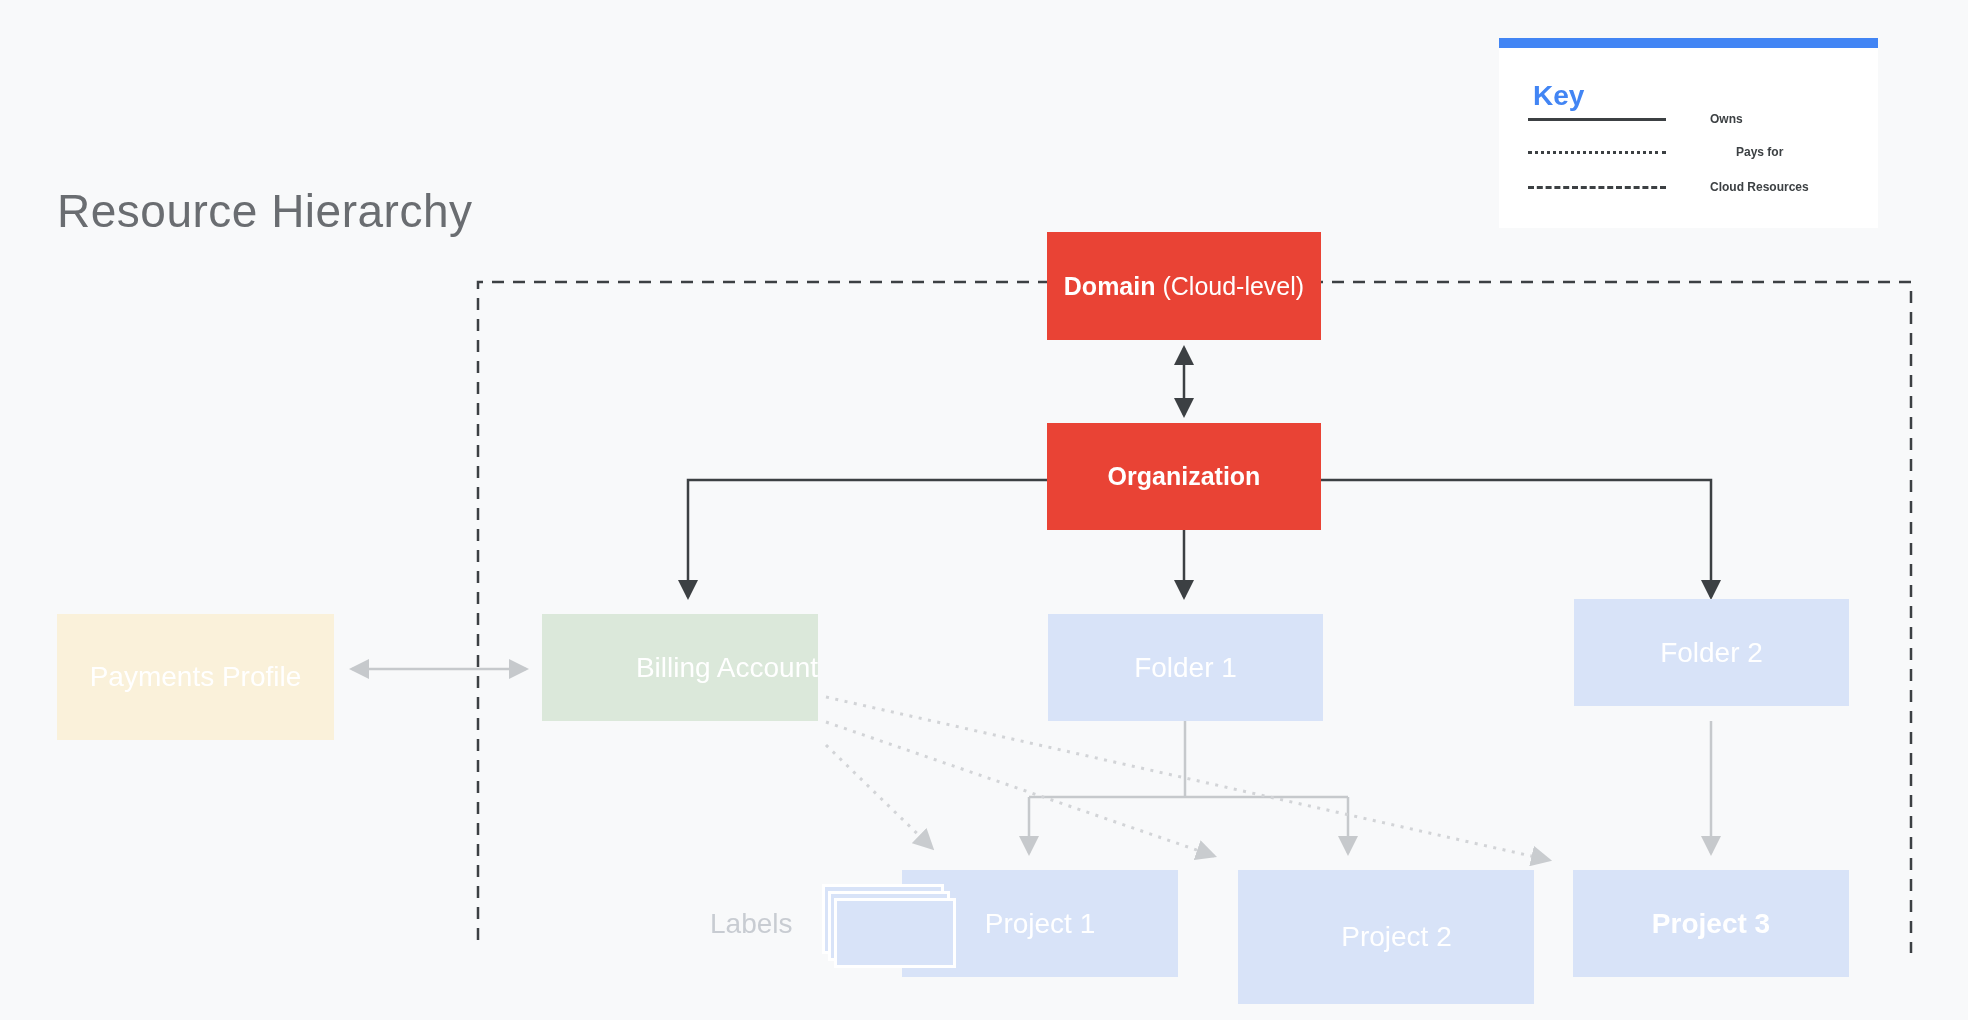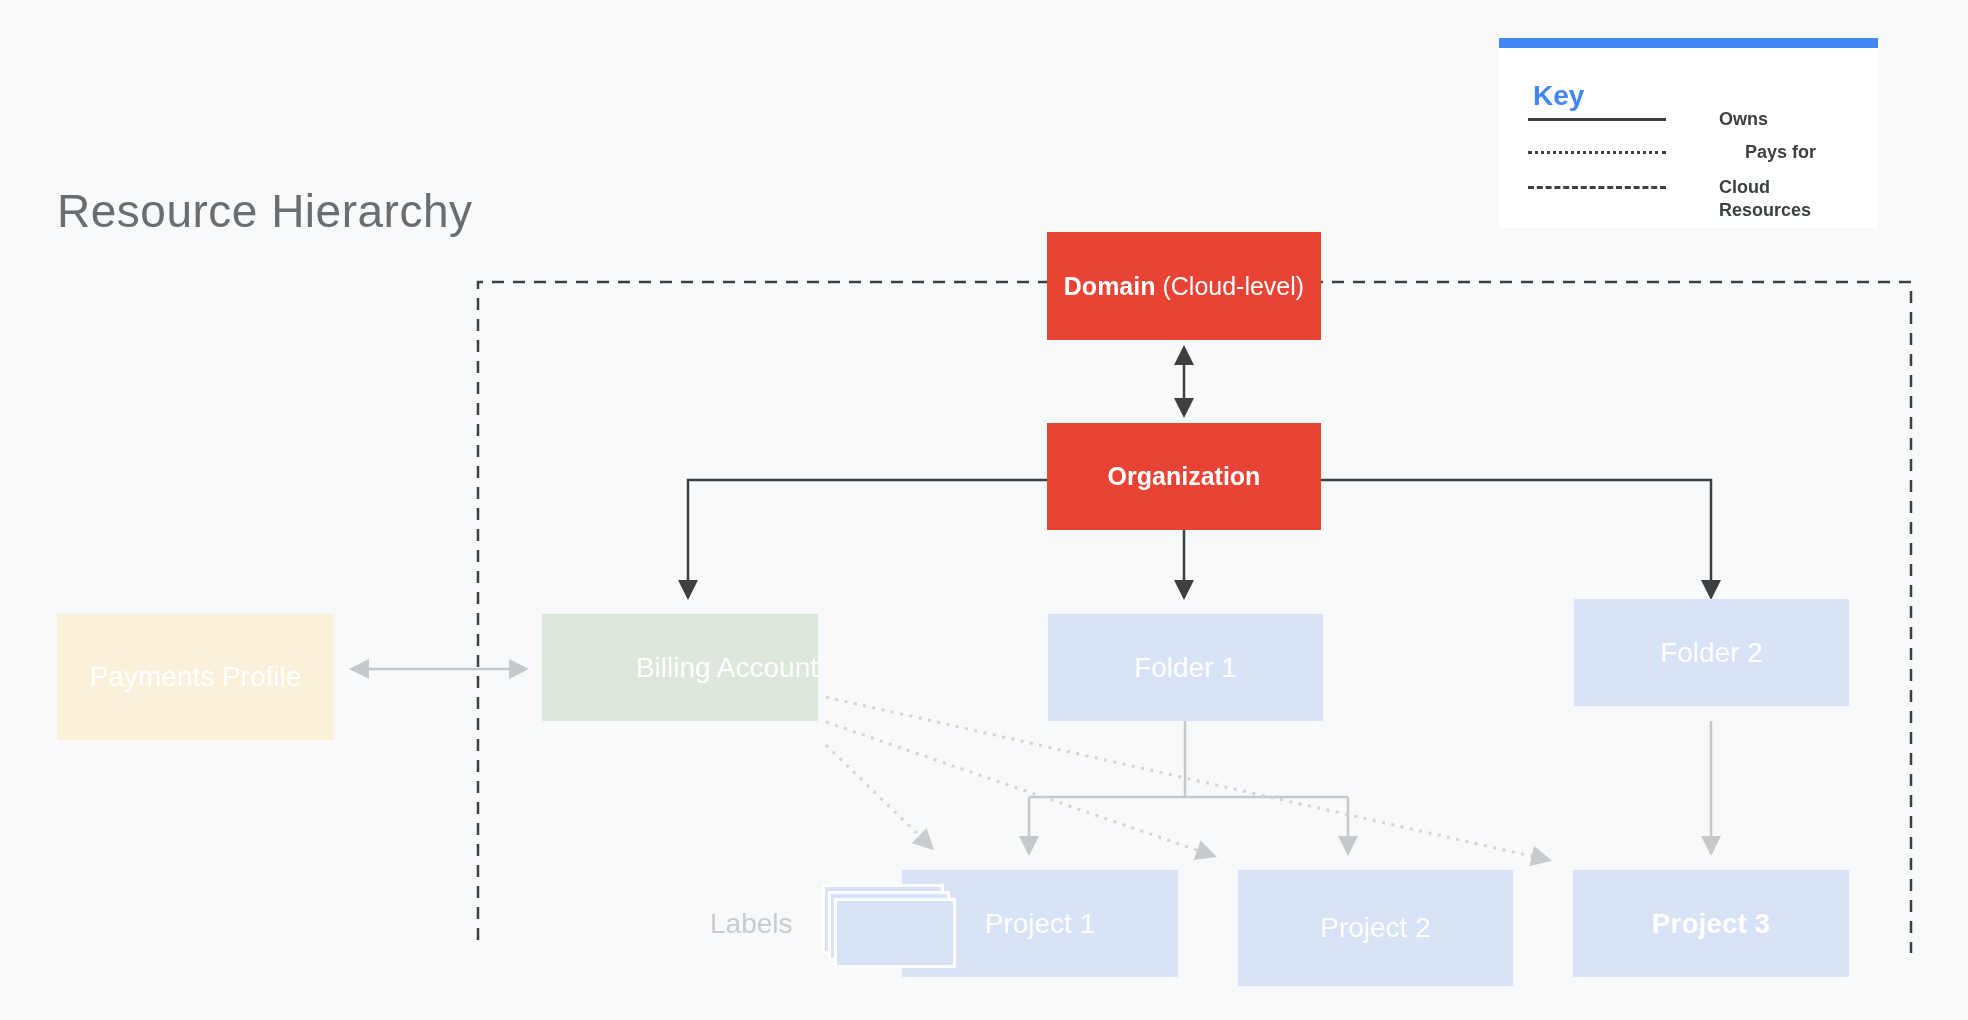--- a/index.html
+++ b/index.html
@@ -40,21 +40,21 @@
   .box.blue{background:var(--blue-box,#D8E3F8);}
   .box.green{background:var(--green-box,#DBE8DA);}
   .box.tan{background:var(--tan-box,#FAF1DA);}
   #node-domain{left:1047px;top:232px;width:274px;height:108px;}
   #node-organization{left:1047px;top:423px;width:274px;height:107px;font-weight:700;}
   #node-payments{left:57px;top:614px;width:277px;height:126px;}
   #node-billing{left:542px;top:614px;width:276px;height:107px;justify-content:flex-end;}
   #node-folder1{left:1048px;top:614px;width:275px;height:107px;}
   #node-folder2{left:1574px;top:599px;width:275px;height:107px;}
   #node-project1{left:902px;top:870px;width:276px;height:107px;}
-  #node-project2{left:1238px;top:870px;width:275px;height:116px;}
+  #node-project2{left:1238px;top:870px;width:275px;height:134px;padding-left:21px;}
   #node-project3{left:1573px;top:870px;width:276px;height:107px;font-weight:bold;}
   
   .labels-text{
     position:absolute;left:710px;top:908px;z-index:3;
     font-size:28px;color:var(--muted,#C8CCD2);
   }
   .labels-icon{position:absolute;left:822px;top:884px;width:140px;height:92px;z-index:3;}
   .labels-icon .card{
     position:absolute;width:116px;height:64px;
     background:var(--blue-box,#D8E3F8);
@@ -71,22 +71,22 @@
   .key-bar{position:absolute;left:0;top:0;width:100%;height:10px;background:var(--accent,#4285F4);}
   .key-heading{
     position:absolute;left:34px;top:42px;
     font-size:28px;font-weight:700;color:var(--accent,#4285F4);
   }
   .key-line{position:absolute;left:29px;width:138px;height:0;}
   .key-line.solid{top:80px;border-top:3px solid var(--ink,#3C4043);}
   .key-line.dotted{top:113px;border-top:3px dotted var(--ink,#3C4043);}
   .key-line.dashed{top:148px;border-top:3px dashed var(--ink,#3C4043);}
   .key-label{
-    position:absolute;left:220px;width:150px;
-    font-size:18px;font-weight:700;color:var(--ink,#3C4043);line-height:23px;
+    position:absolute;left:211px;width:150px;
+    font-size:12px;font-weight:700;color:var(--ink,#3C4043);line-height:23px;
   }
   .key-label.l1{top:70px;}
   .key-label.l2{top:103px;margin-left:26px;}
   .key-label.l3{top:138px;width:110px;}
 </style>
 </head>
 <body>
 
 <div id="canvas">
 

